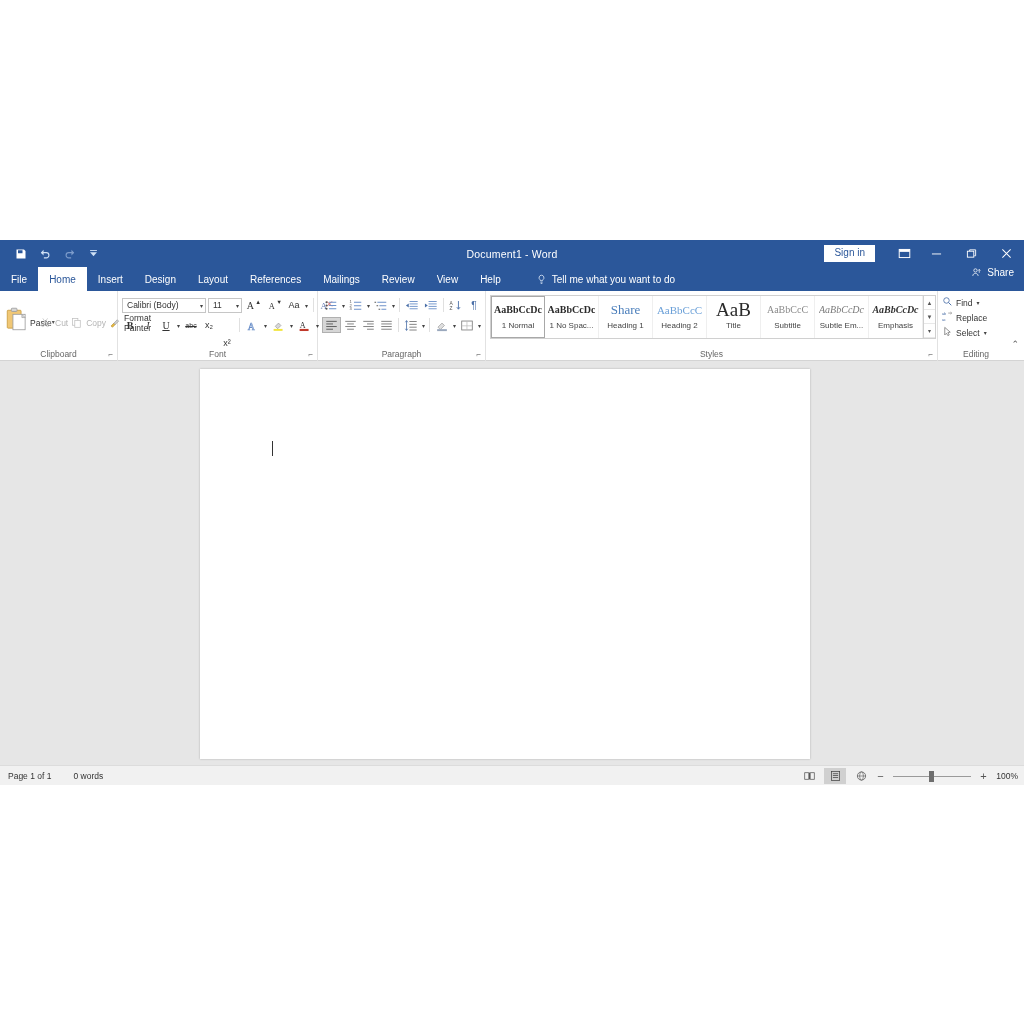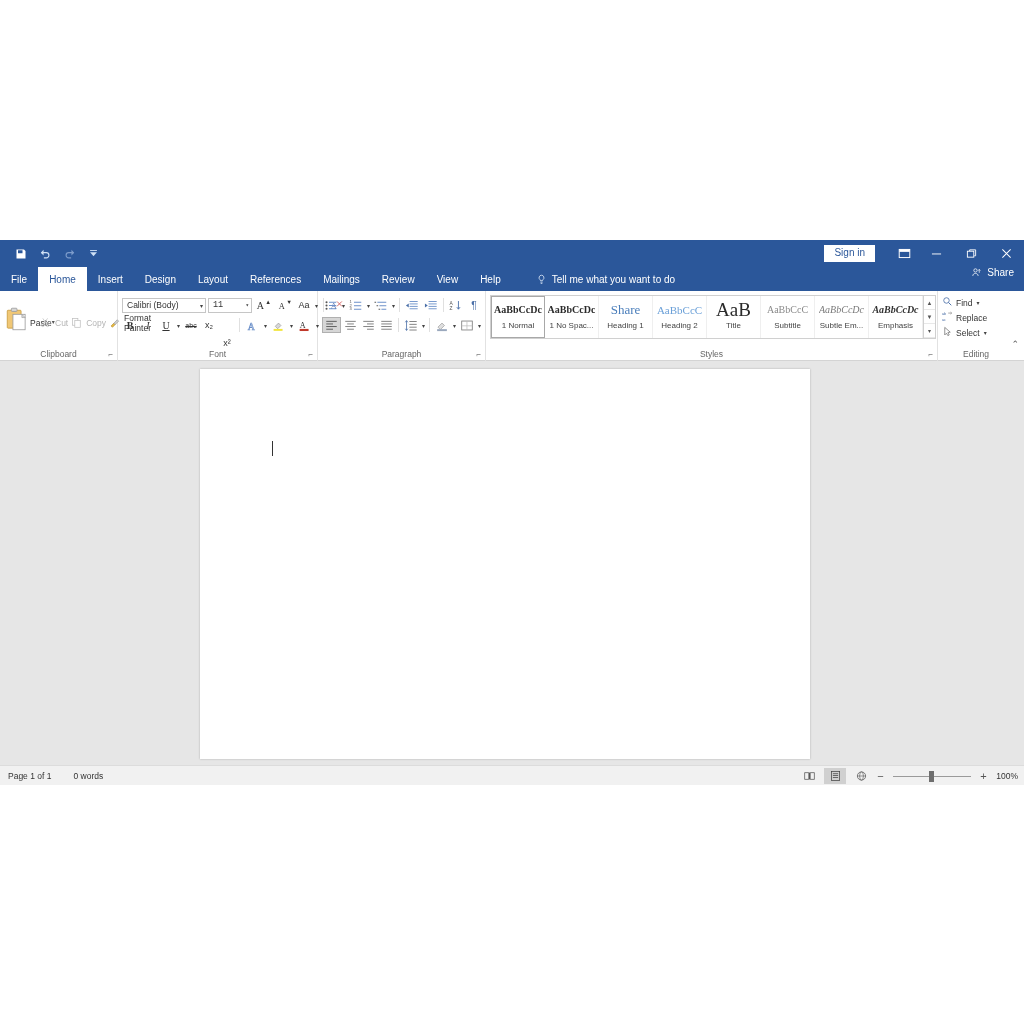--- a/index.html
+++ b/index.html
@@ -155,21 +155,21 @@
     height: 15px;
     border: 1px solid #c6c6c6;
     background: #ffffff;
     display: flex; align-items: center;
     font-size: 8.5px; color: #333;
     padding: 0 2px 0 4px;
   }
   .combo .cv { flex: 1; white-space: nowrap; overflow: hidden; }
   .combo .cc { font-size: 6px; color: #444; padding-left: 3px; }
   .combo-fontname { width: 84px; }
-  .combo-fontsize { width: 44px; font-family: Liberation Mono, monospace; }
+  .combo-fontsize { width: 34px; }
   .ibtn {
     min-width: 16px; height: 16px;
     display: flex; align-items: center; justify-content: center;
     font-size: 10px; color: #333;
     padding: 0 2px;
   }
   .ibtn.sel { background: #d6d6d6; border: 1px solid #b0b0b0; }
   .ibtn svg { display: block; }
   .caret-s { font-size: 6px; color: #444; padding: 0 1px; }
   .sep-v { width: 1px; height: 14px; background: #e0e0e0; margin: 0 2px; }
@@ -314,20 +314,21 @@
             <path fill="#7d9ccb" d="M10.4 3.4L13.8 7l-3.4 3.6z"></path>
           </svg>
       </div>
       <div class="qat-btn">
         <svg width="11" height="11" viewBox="0 0 16 16">
             <path fill="#cfe0f5" d="M3 6h10L8 12z"></path>
             <rect x="3" y="3" width="10" height="1.3" fill="#cfe0f5"></rect>
           </svg>
       </div>
     </div>
+    <div class="title-text">Document1  -  Word</div>
     <div class="title-right">
       <div class="signin">Sign in</div>
       <div class="ribbon-display">
         <svg width="13" height="13" viewBox="0 0 16 16">
             <rect x="1.5" y="3" width="13" height="10" fill="none" stroke="#fff" stroke-width="1.2"></rect>
             <rect x="1.5" y="3" width="13" height="3" fill="#fff"></rect>
           </svg>
       </div>
       <div class="wbtn">
         <svg width="11" height="11" viewBox="0 0 12 12">

